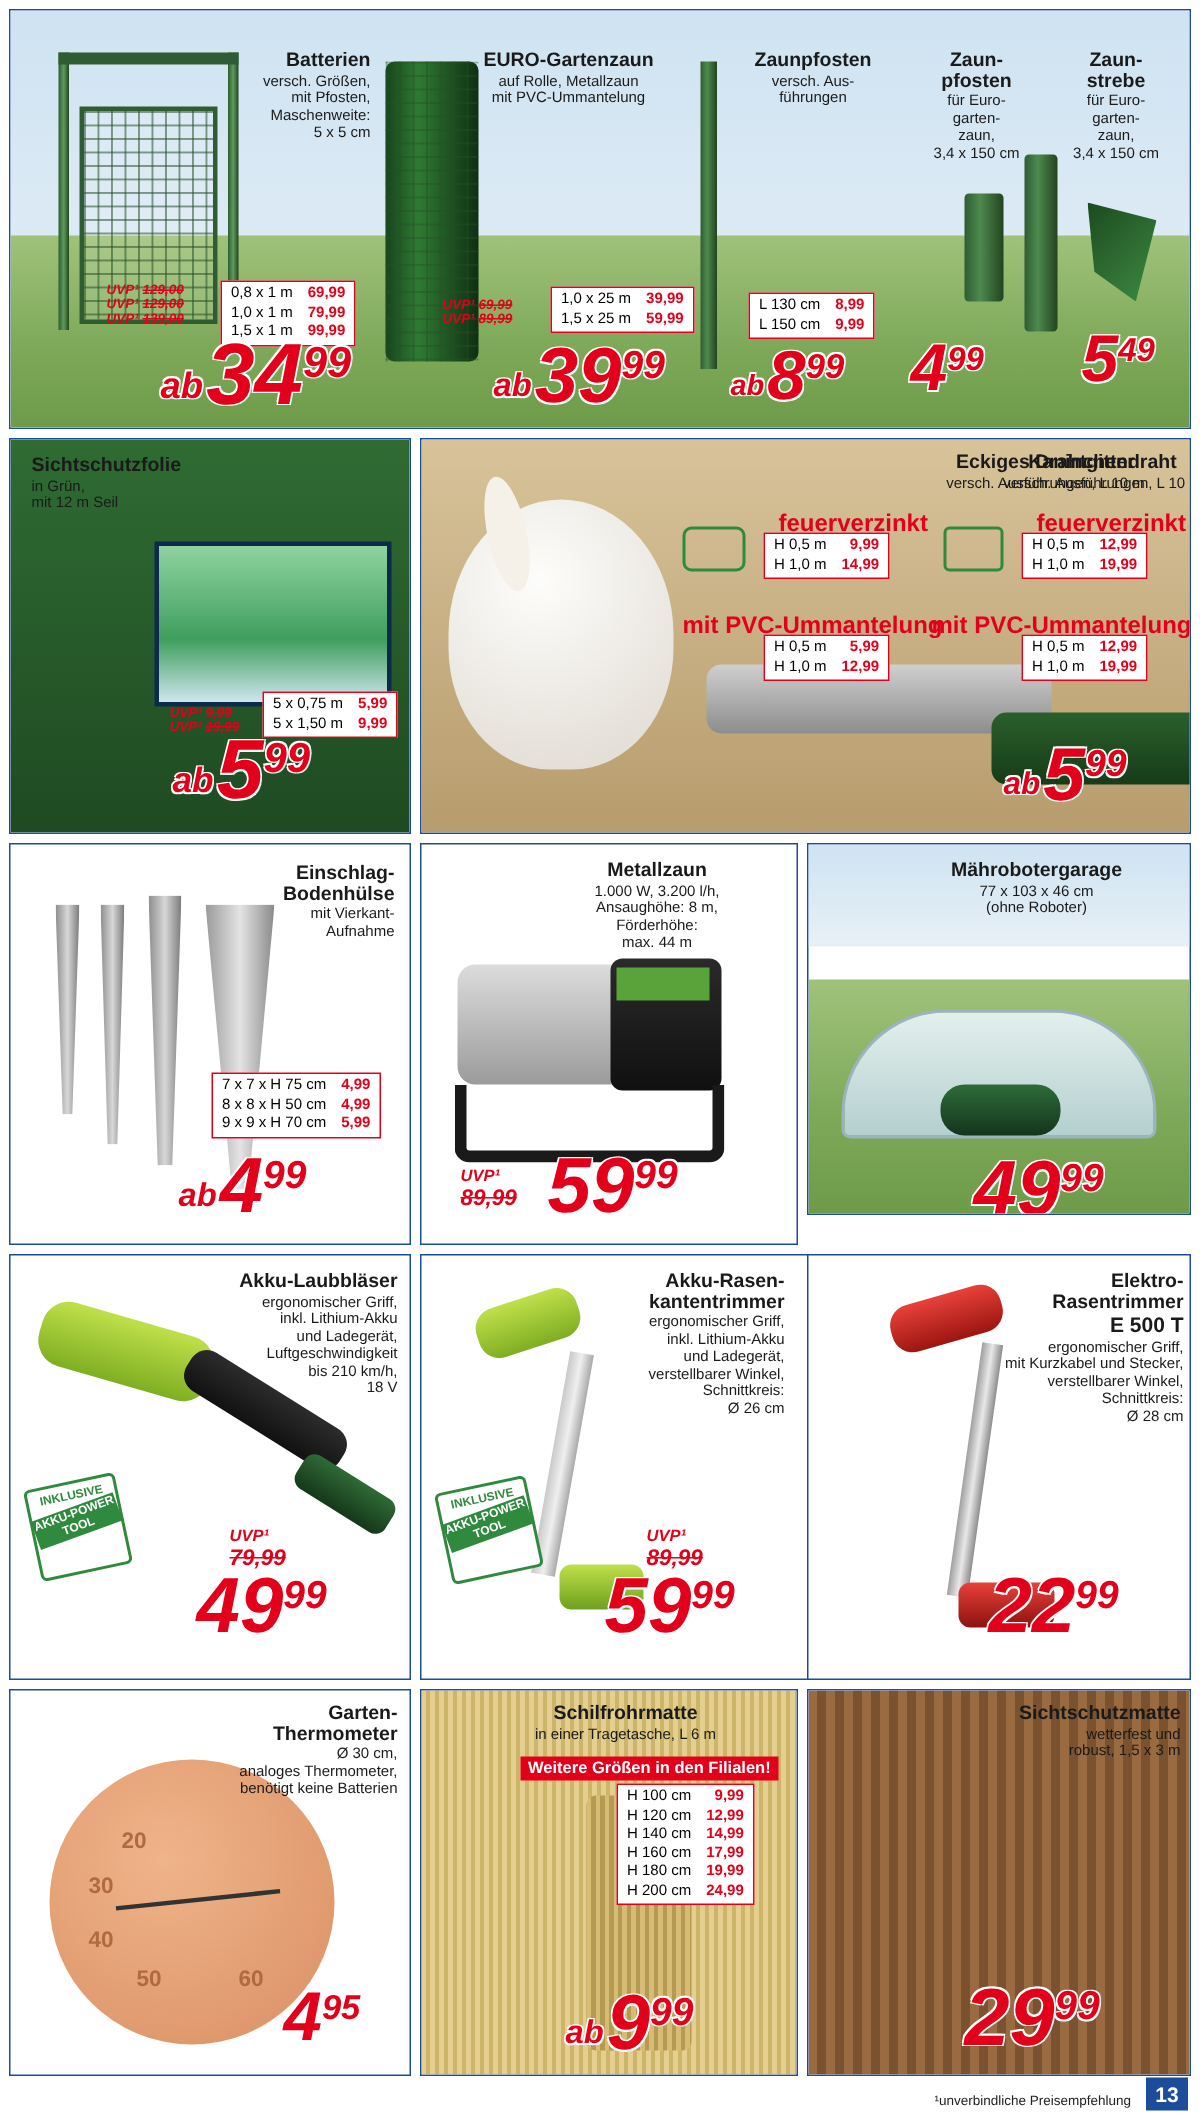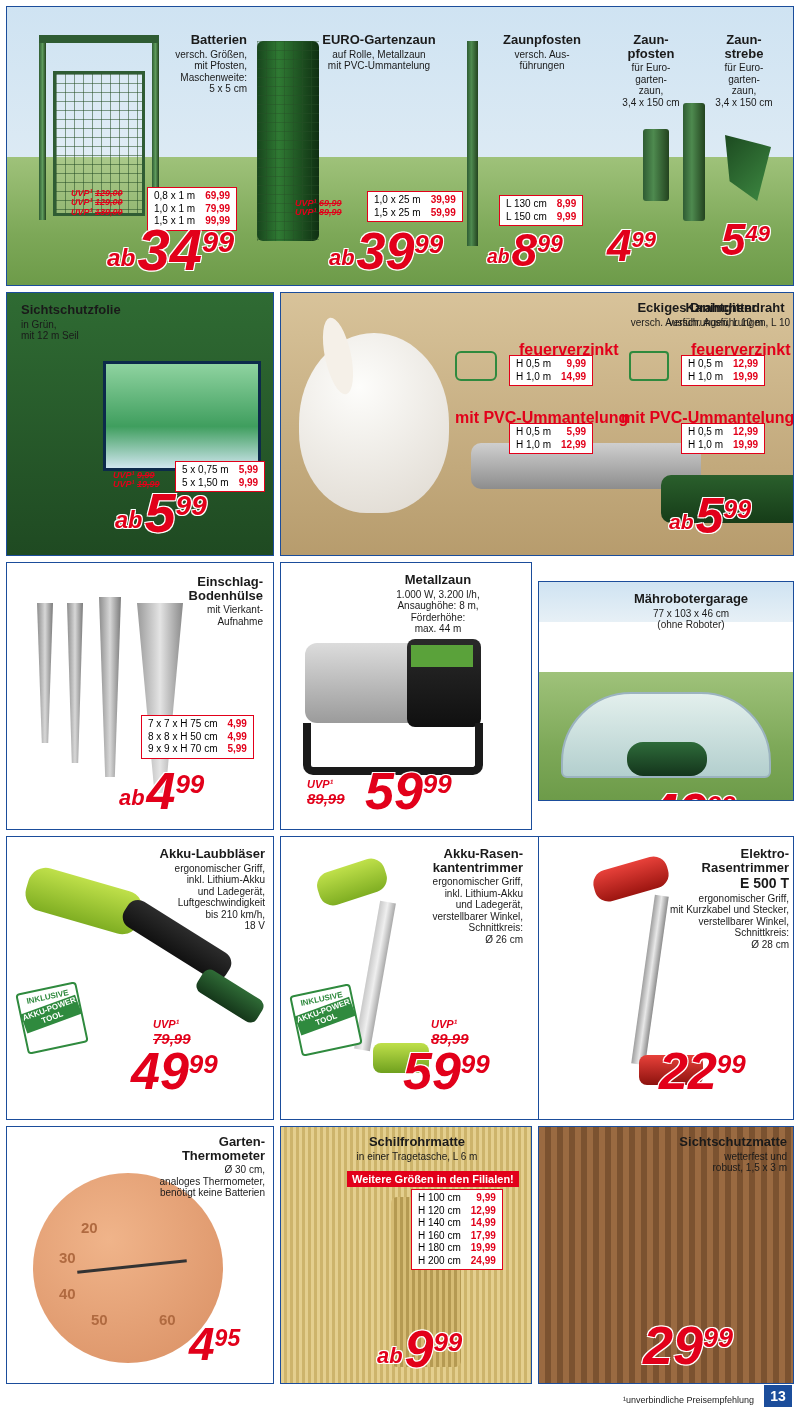--- a/index.html
+++ b/index.html
@@ -450,21 +450,21 @@
     </div>
     <div class="uvp" style="left:26px;top:216px;font-size:11px;">
       <div>UVP¹</div>
       <div class="strike" style="font-size:15px;">89,99</div>
     </div>
     <div class="price" style="left:84px;top:206px;font-size:52px;">
       <span>59</span><span class="cents">99</span>
     </div>
   </div>
 
-  <div class="card" style="left:538px; top:581px; width:256px; height:220px;">
+  <div class="card" style="left:538px; top:562px; width:256px; height:248px;">
     <div class="photo-bg grass" style="top:90px;"></div>
     <div class="photo-bg sky" style="bottom:178px;"></div>
     <div style="position:absolute;left:22px;top:110px;width:210px;height:86px;border-radius:70px 70px 6px 6px;background:linear-gradient(180deg,rgba(235,245,250,.9),rgba(190,215,228,.85));border:2px solid #9bb3bf;"></div>
     <div style="position:absolute;left:88px;top:160px;width:80px;height:34px;border-radius:16px;background:linear-gradient(180deg,#2e6b3a,#14351c);"></div>
 
     <div class="hd center" style="left:56px;top:10px;width:192px;font-size:13px;">
       <span>Mährobotergarage</span>
       <span class="sub" style="white-space:pre-line;">77 x 103 x 46 cm
 (ohne Roboter)</span>
     </div>

